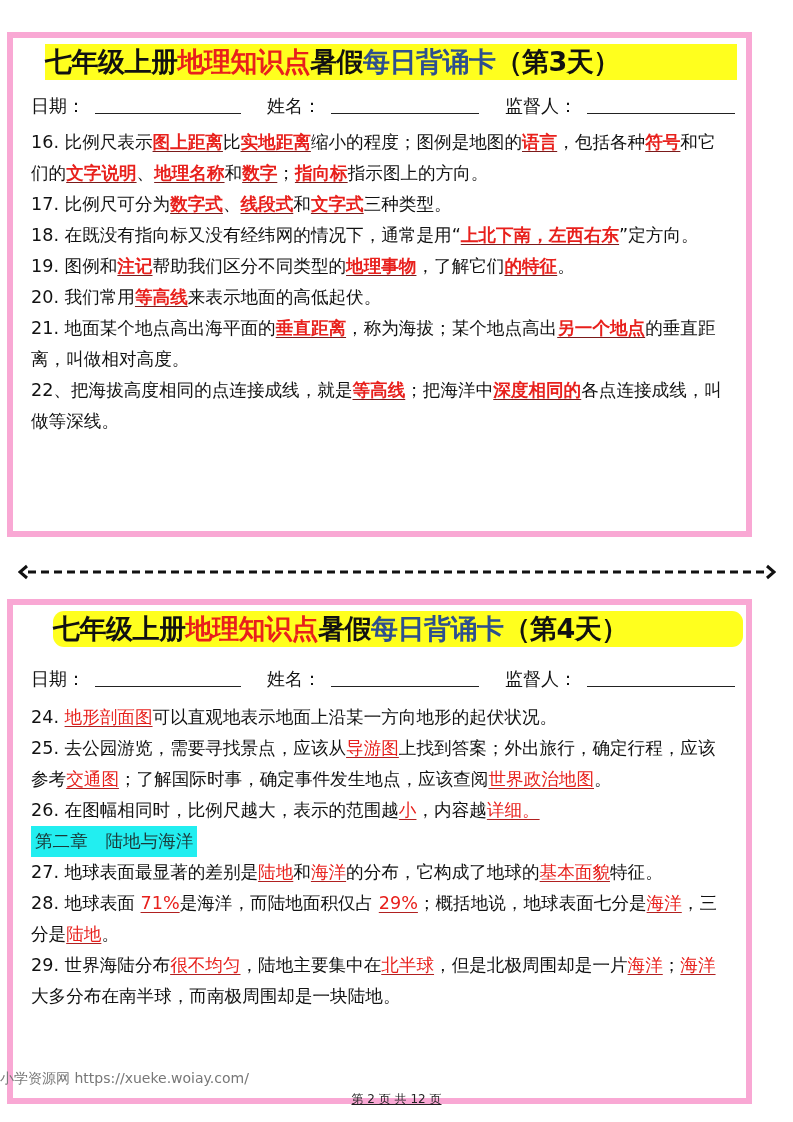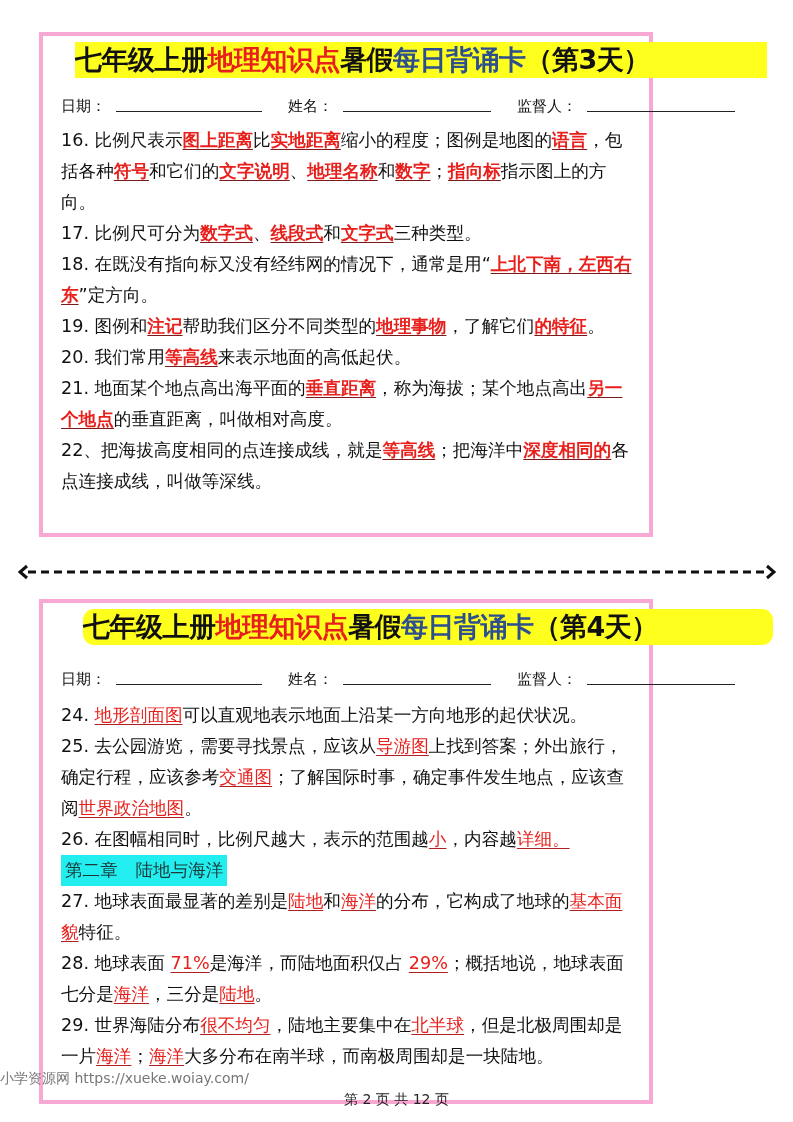--- a/index.html
+++ b/index.html
@@ -1,44 +1,44 @@
 <!DOCTYPE html>
 <html><head>
 <meta charset="utf-8">
 <style>
   html, body { margin:0; padding:0; background:#ffffff; }
   body { width:793px; height:1122px; position:relative; overflow:hidden;
          font-family:"DejaVu Sans", "Liberation Sans", sans-serif; color:#111; }
-  .card { position:absolute; left:39px; width:614px; border:4px solid #f9a8d4; box-sizing:border-box; background:#fff; }
+  .card { position:absolute; left:7px; width:745px; border:6px solid #f9a8d4; box-sizing:border-box; background:#fff; }
   #card1 { top:32px; height:505px; }
   #card2 { top:599px; height:505px; }
   .title { position:absolute; top:6px; height:36px; line-height:36px; background:#ffff1e;
            font-weight:bold; font-size:27px; white-space:nowrap; letter-spacing:-0.5px; }
   #card1 .title { left:32px; width:692px; }
   #card2 .title { left:40px; width:690px;border-radius:11px; }
   .t-black { color:#111; }
   .t-red { color:#e8201c; }
   .t-blue { color:#2d4f8e; }
-  .meta { position:absolute; top:54px; left:18px; width:710px; height:26px; font-size:15px; display:flex; align-items:flex-end; }
+  .meta { position:absolute; top:54px; left:18px; width:710px; height:26px; font-size:18px; display:flex; align-items:flex-end; }
   #card2 .meta { top:60px; }
   .meta .lbl { white-space:nowrap; }
   .meta .line { display:inline-block; height:1px; background:#222; margin:0 4px 4px 10px; }
   .meta .line.l1 { width:146px; margin-right:26px; }
   .meta .line.l2 { width:148px; margin-right:26px; }
   .meta .line.l3 { width:148px; }
   .body { position:absolute; left:18px; right:16px; font-size:17.6px; line-height:31px; }
   #card1 .body { top:89px; }
   #card2 .body { top:97px; }
   .body p { margin:0; }
   .k { color:#e8201c; font-weight:bold; text-decoration:underline; text-decoration-color:#7a1a1a; text-underline-offset:3px; }
   .k2 { color:#e8201c; text-decoration:underline; text-decoration-color:#b02020; text-underline-offset:3px;text-align:right; }
   .chapter { display:inline-block; background:#22eef0; padding:0 4px 0 4px; color:#1a3a3a; }
   .arrow { position:absolute; left:18px; top:564px; width:758px; height:16px; }
   .footer1 { position:absolute; top:1070px; left:0; width:793px; text-align:left; font-size:14px; color:#777; }
-  .footer2 { position:absolute; top:1091px; left:0; width:793px; text-align:center; font-size:14px; color:#222; }
+  .footer2 { position:absolute; top:1091px; left:0; width:793px; text-align:center; font-size:12px; color:#222;text-decoration:underline; }
 </style>
 </head>
 <body>
 
 <div class="card" id="card1">
   <div class="title">
     <span class="t-black">七年级上册</span><span class="t-red">地理知识点</span><span class="t-black">暑假</span><span class="t-blue">每日背诵卡</span><span class="t-black">（第3天）</span>
   </div>
   <div class="meta">
     <span class="lbl">日期：</span>

